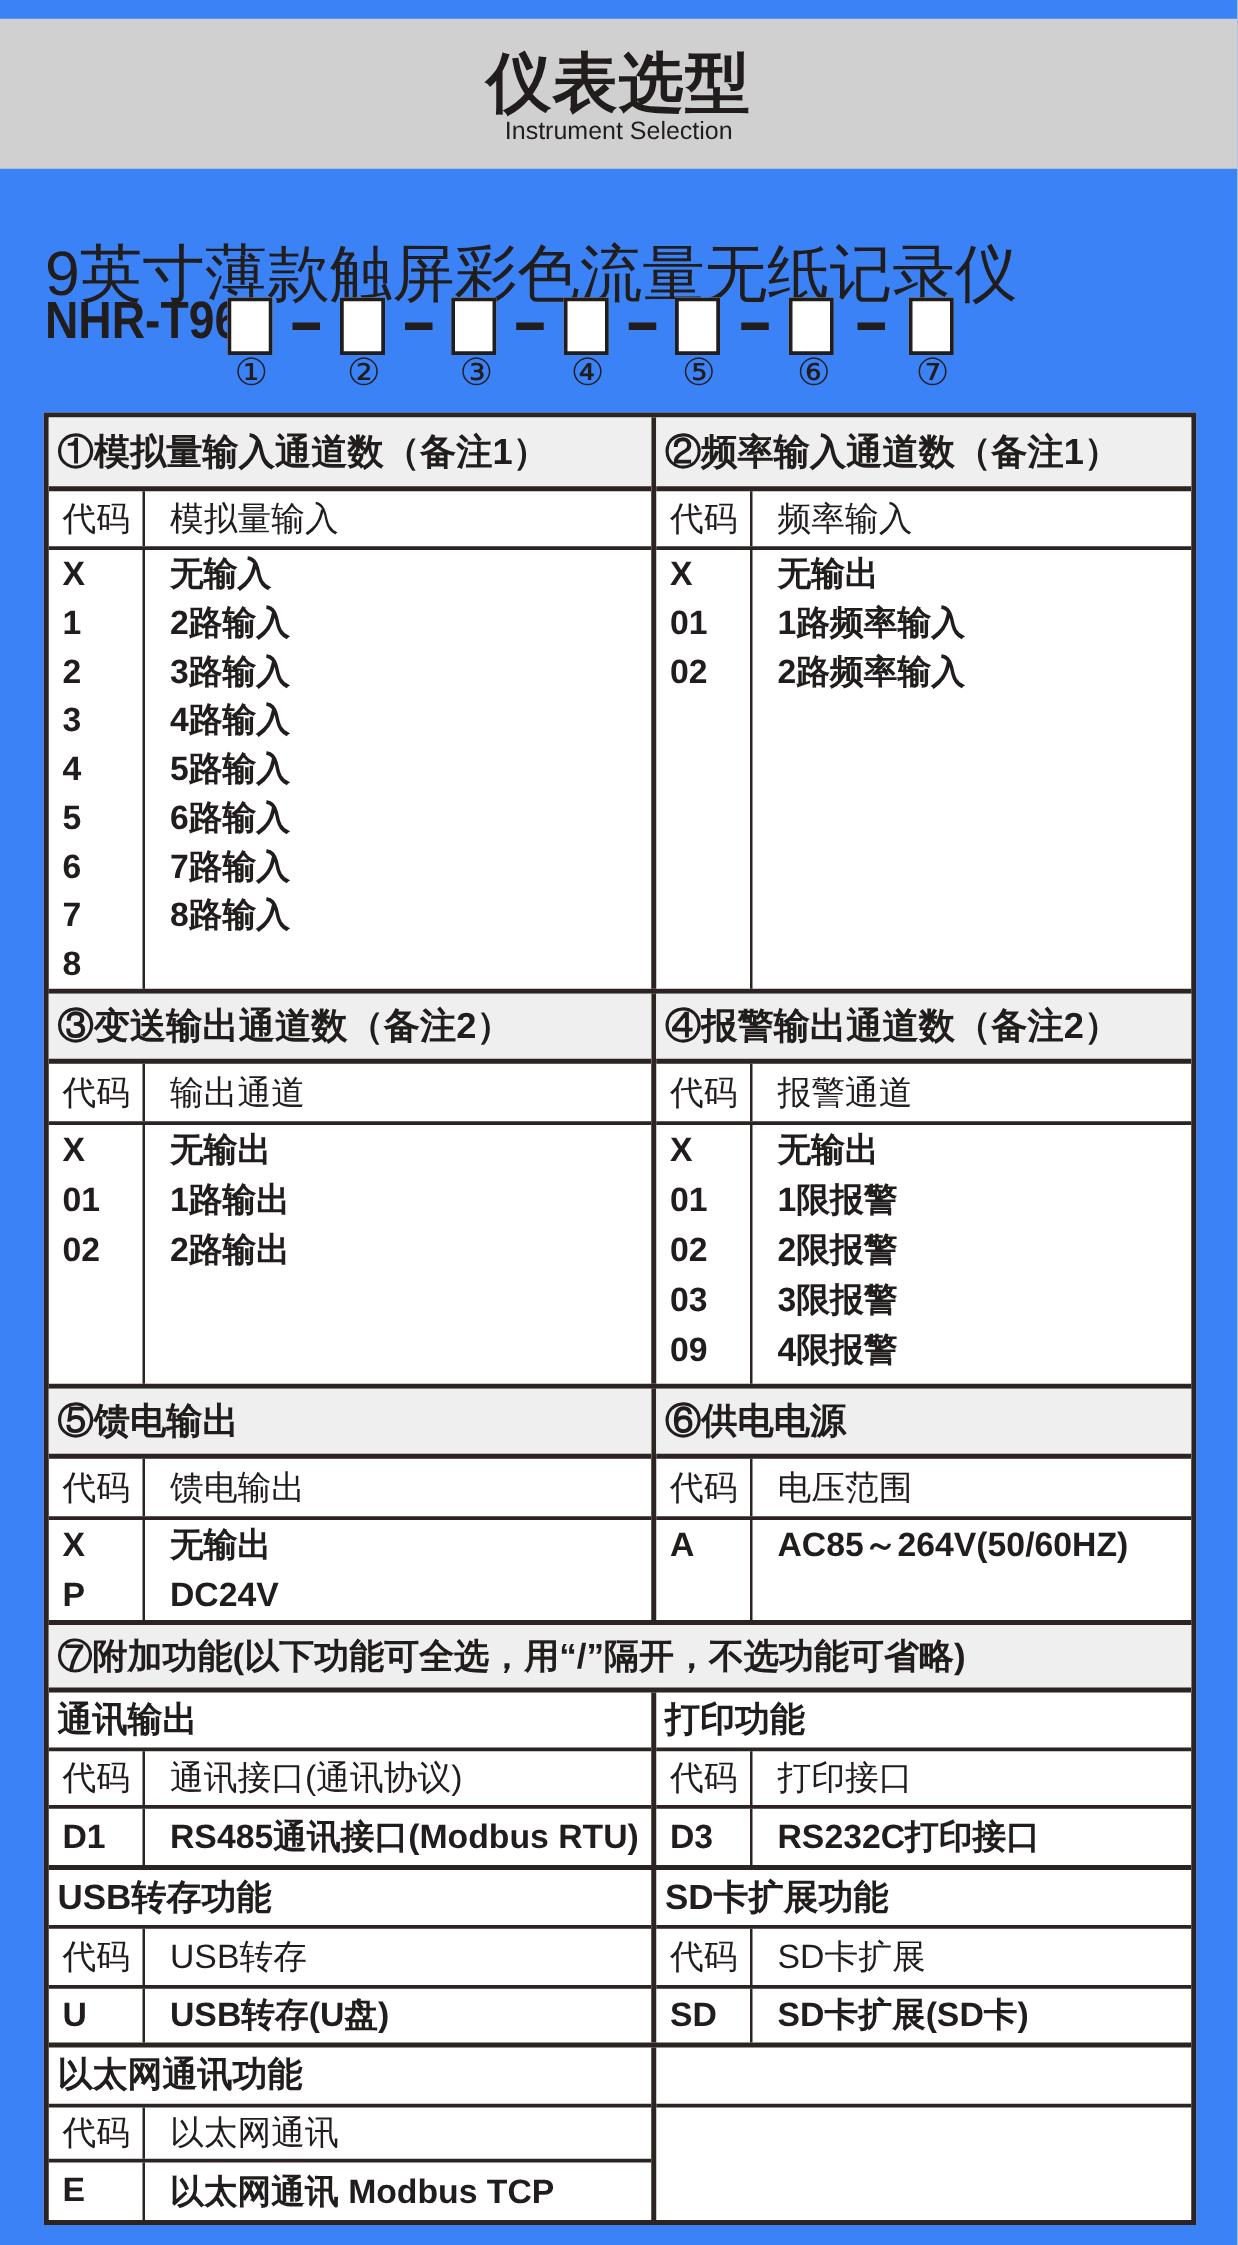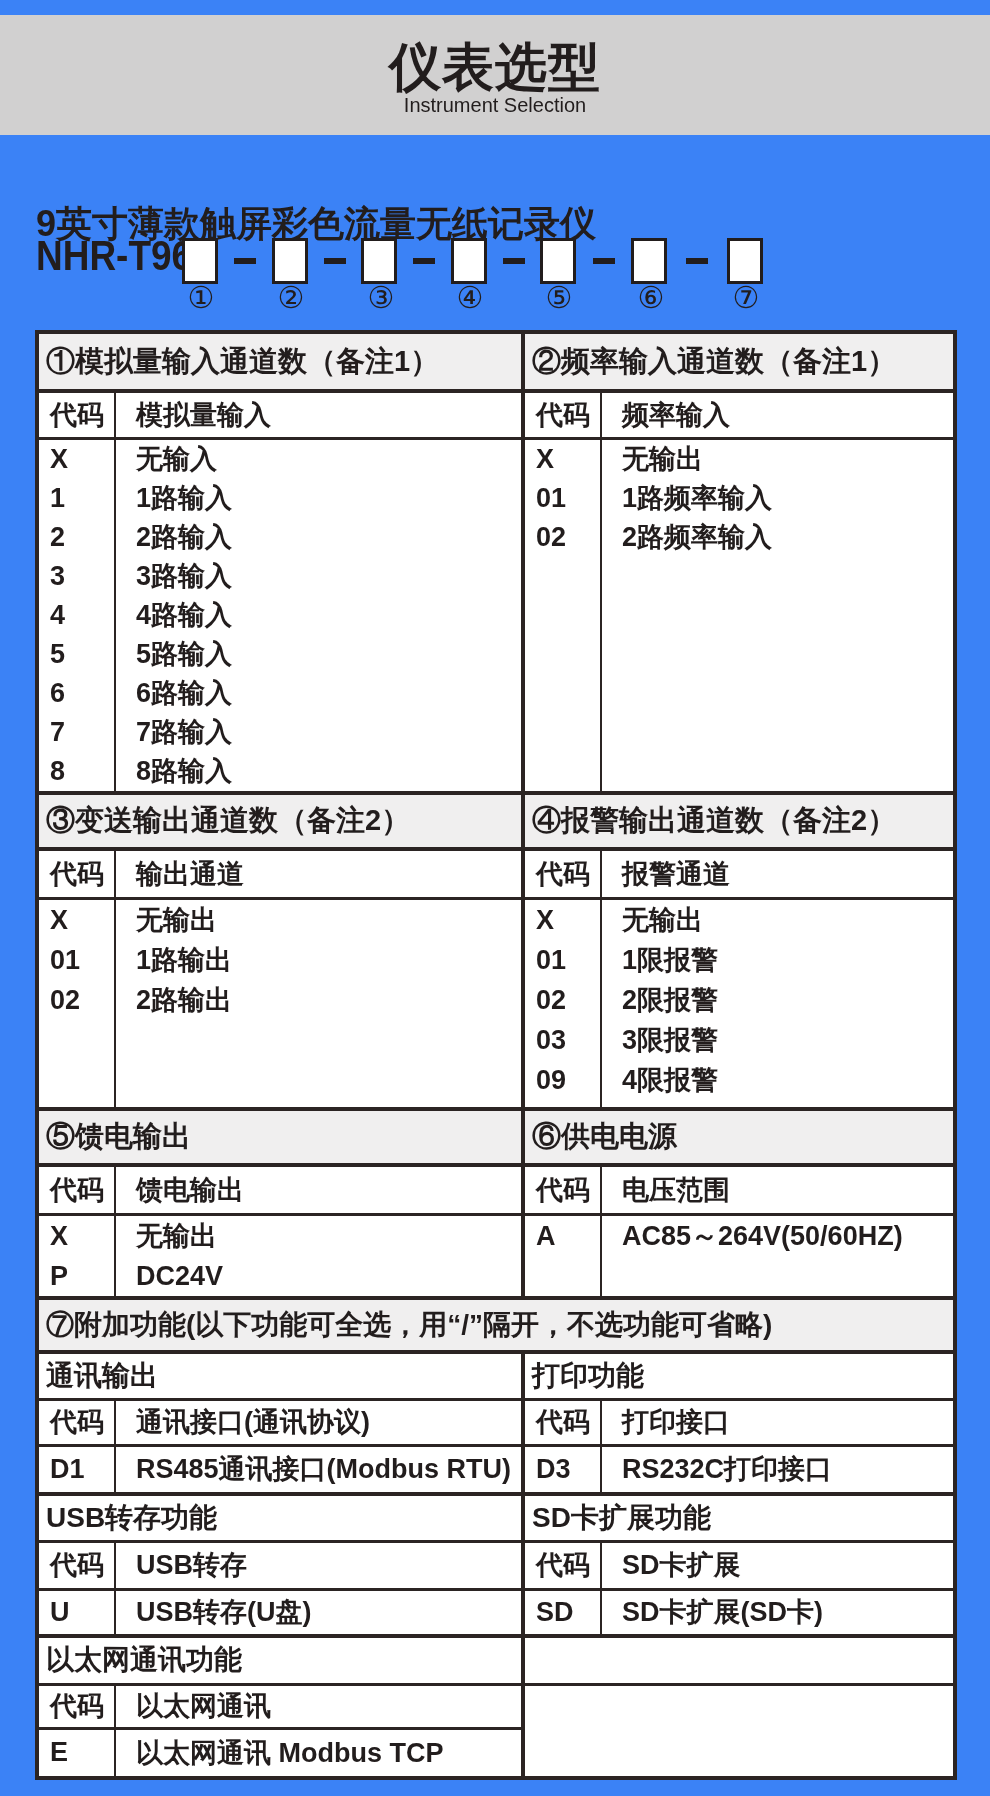--- a/index.html
+++ b/index.html
@@ -7,38 +7,38 @@
   .page {
     position:relative; width:990px; height:1796px; background:#3b82f6;
     font-family:"Liberation Sans", sans-serif; color:#221d1d; overflow:hidden;
   }
   
   .banner { position:absolute; left:0; top:15px; width:990px; height:120px;
     background:#d1d0d0; text-align:center; }
   .banner-title { font-size:52px; font-weight:bold; margin-top:26px; line-height:1.0; letter-spacing:1px; }
   .banner-sub { font-size:20px; margin-top:1px; letter-spacing:0px; }
   
-  .product-name { position:absolute; left:36px; top:200px; font-size:36px; font-weight:bold; letter-spacing:0px; white-space:nowrap; }
+  .product-name { position:absolute; left:36px; top:186px; font-size:50px; font-weight:normal; letter-spacing:0px; white-space:nowrap; }
   .model-row { position:absolute; left:0; top:228px; width:990px; height:60px; }
   .model-prefix { position:absolute; left:36px; top:4px; font-size:42px; font-weight:bold;
     transform:scaleX(0.88); transform-origin:left center; white-space:nowrap; }
   .model-box { position:absolute; top:10px; width:36px; height:46px; border:3px solid #221d1d; background:#fff; }
   .model-dash { position:absolute; top:30px; width:22px; height:6px; background:#221d1d; }
   .pos-row { position:absolute; left:0; top:280px; width:990px; height:36px; }
   .pos-label { position:absolute; top:0; font-size:30px; transform:translateX(-50%); }
   
   .otable { position:absolute; left:35px; top:330px; width:922px; height:1450px;
     border:4px solid #2b2423; display:flex; flex-direction:column; background:#fff; }
   .band { display:flex; border-bottom:4px solid #2b2423; width:100%; }
   .band:last-child { border-bottom:none; }
   .half-l { width:486px; border-right:4px solid #2b2423; display:flex; flex-direction:column; }
   .half-r { flex:1; display:flex; flex-direction:column; }
   .sec-title { background:#f0efef; border-bottom:4px solid #2b2423; font-weight:bold; font-size:29px;
     padding-left:7px; display:flex; align-items:center; white-space:nowrap;text-align:center; }
-  .code-head { display:flex; border-bottom:3px solid #2b2423; font-weight:bold; font-size:27px; }
+  .code-head { display:flex; border-bottom:3px solid #2b2423; font-weight:normal; font-size:27px; }
   .cc { width:77px; border-right:2px solid #2b2423; padding-left:11px; display:flex; align-items:center; white-space:nowrap; }
   .dc { flex:1; padding-left:20px; display:flex; align-items:center; white-space:nowrap; }
   .data-area { flex:1; display:flex; font-weight:bold; font-size:27px; }
   .codes { width:77px; border-right:2px solid #2b2423; padding-left:11px; }
   .descs { flex:1; padding-left:20px; }
   .cell { white-space:nowrap; }
   
   .bandA { height:462px; }
   .bandA .sec-title { height:59px; }
   .bandA .code-head { height:47px; }
@@ -125,21 +125,20 @@
             <div class="cell">2</div>
             <div class="cell">3</div>
             <div class="cell">4</div>
             <div class="cell">5</div>
             <div class="cell">6</div>
             <div class="cell">7</div>
             <div class="cell">8</div>
           </div>
           <div class="descs">
             <div class="cell">无输入</div>
-            <div class="cell">1路输入</div>
             <div class="cell">2路输入</div>
             <div class="cell">3路输入</div>
             <div class="cell">4路输入</div>
             <div class="cell">5路输入</div>
             <div class="cell">6路输入</div>
             <div class="cell">7路输入</div>
             <div class="cell">8路输入</div>
           </div>
         </div>
       </div>

